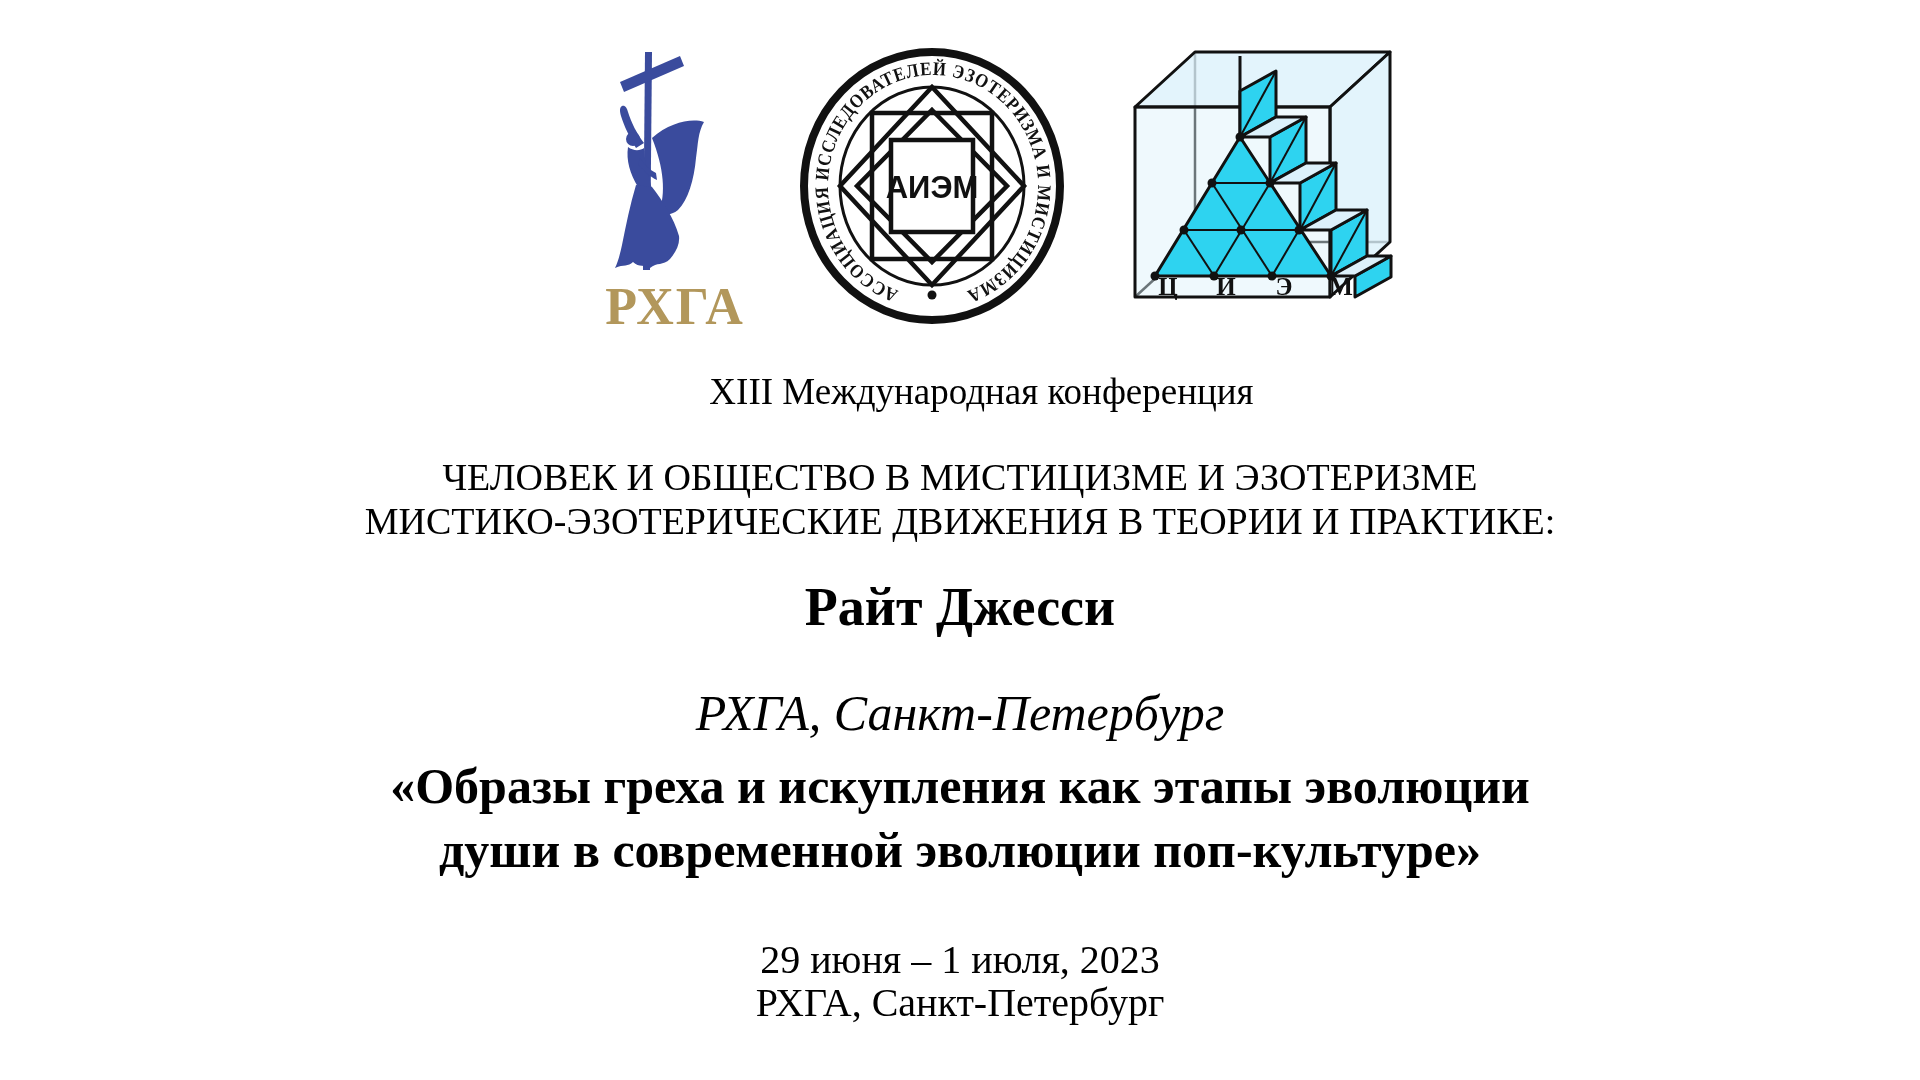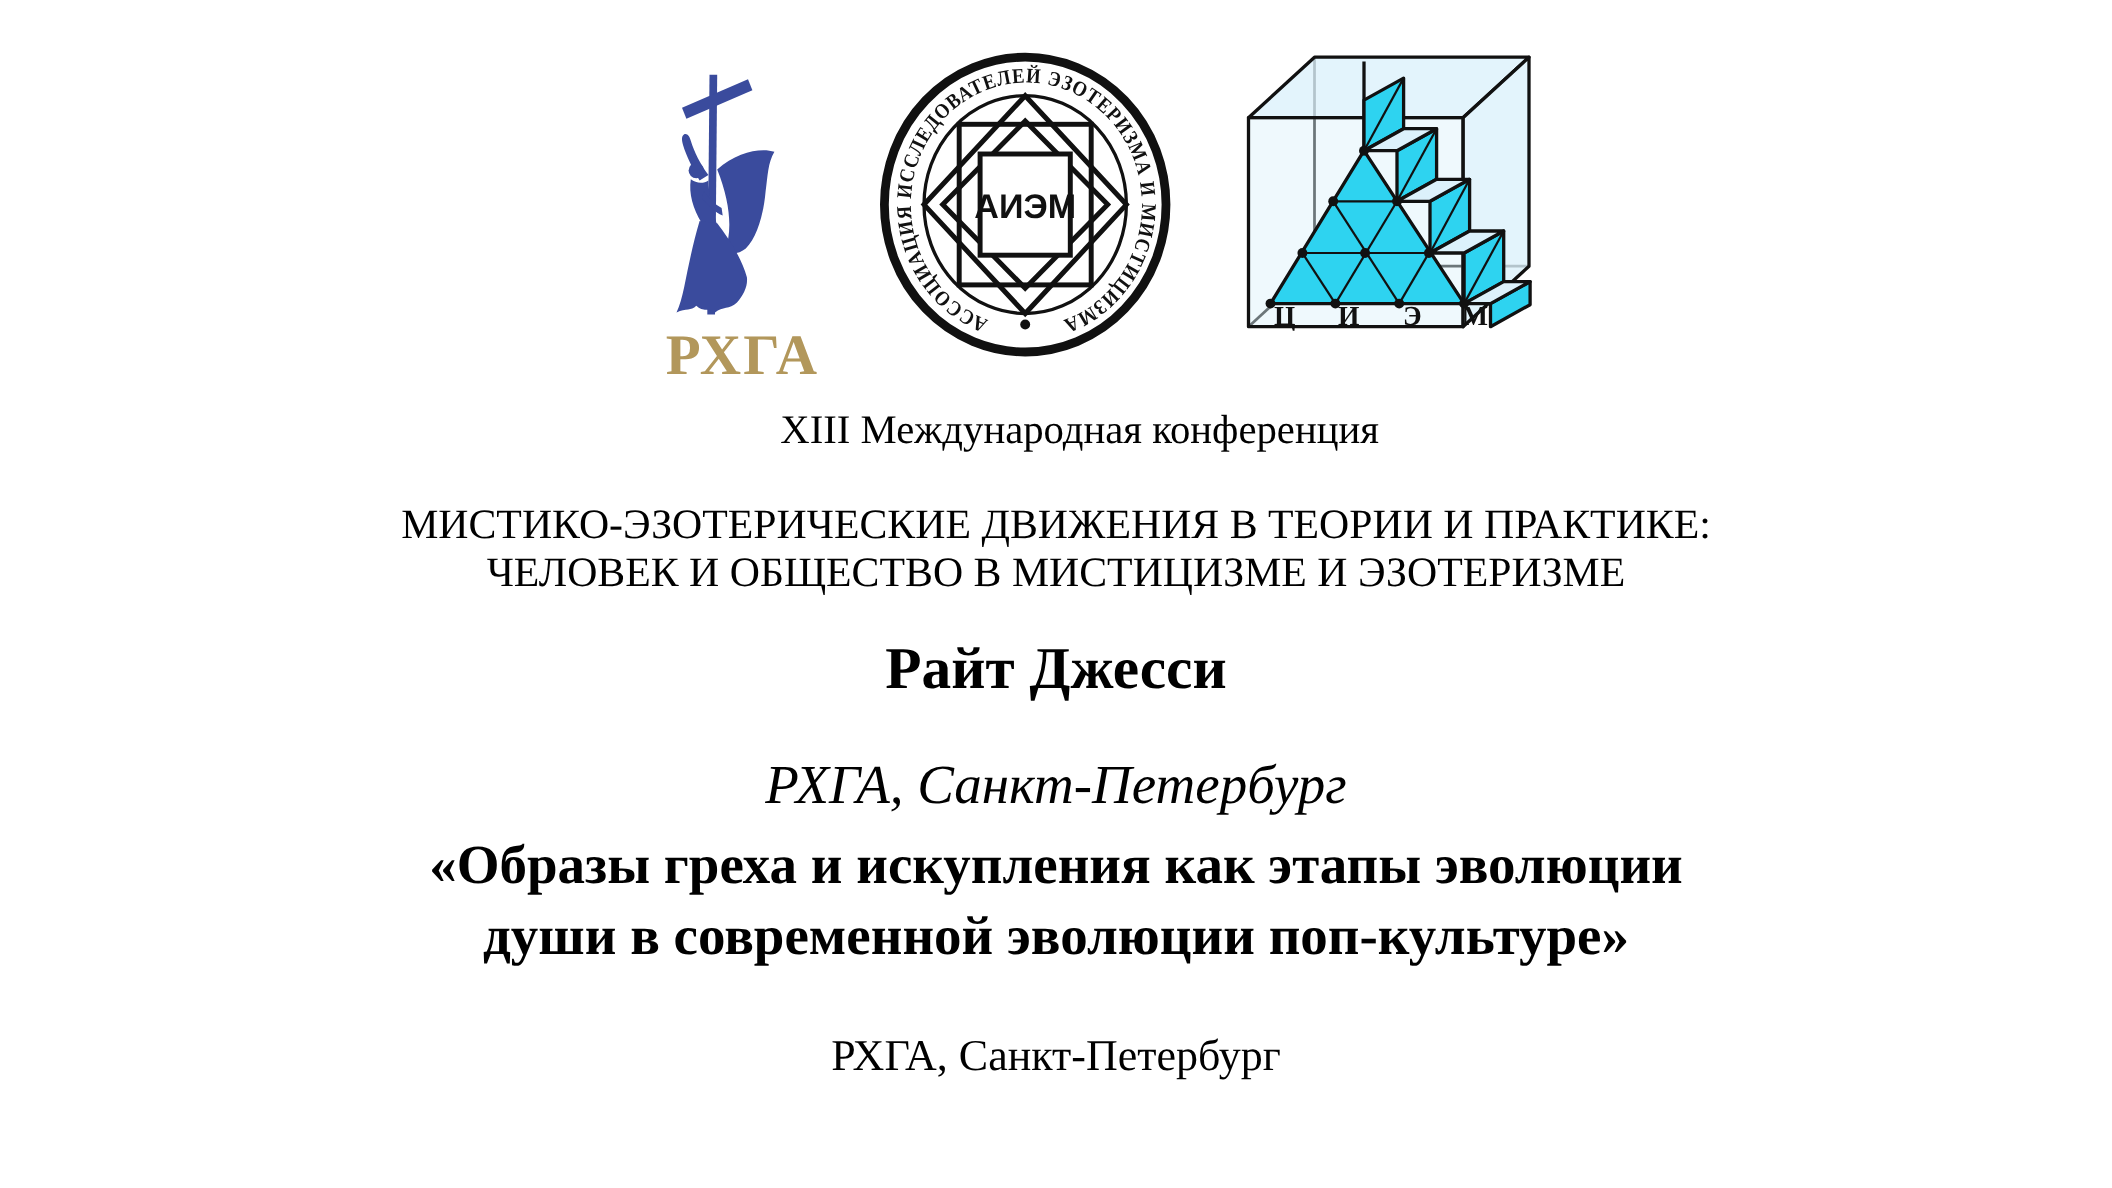--- a/index.html
+++ b/index.html
@@ -16,21 +16,21 @@
   .talk-title{top:754px;font-size:50px;font-weight:bold;line-height:64px;}
   .footer{top:938px;font-size:40px;line-height:43px;}
   svg text{font-family:"Liberation Serif","DejaVu Serif",serif;}
   svg .sans{font-family:"Liberation Sans","DejaVu Sans",sans-serif;}
 </style>
 </head>
 <body>
 
 <div class="slide">
 
-  <div class="logo" style="left:600px;top:56px;width:150px;height:290px;">
+  <div class="logo" style="left:600px;top:40px;width:150px;height:290px;">
     <svg width="150" height="290" viewBox="0 0 150 290">
       <g fill="#3A4B9D">
 
         <polygon points="45,12 52,12 50,230 43,230"></polygon>
 
         <polygon points="20,42 80,16 84,26 24,52"></polygon>
 
         <path d="M52,98 C70,82 92,78 104,82 C98,92 98,104 96,118 C94,140 88,160 78,170 C72,175 64,176 59,172 C66,154 64,128 52,98 Z"></path>
 
         <path d="M36,108 C30,98 24,86 21,76 C20,72 19,68 22,66 C25,65 27,68 28,72 C31,82 37,94 44,103 Z"></path>
@@ -130,30 +130,31 @@
         <text x="98" y="253">И</text>
         <text x="156" y="253">Э</text>
         <text x="213" y="253">М</text>
       </g>
     </g>
   </svg>
 
   <div class="abs conference">XIII Международная конференция</div>
 
   <div class="abs theme">
+    <div>ЧЕЛОВЕК И ОБЩЕСТВО В МИСТИЦИЗМЕ И ЭЗОТЕРИЗМЕ</div>
     <div>МИСТИКО-ЭЗОТЕРИЧЕСКИЕ ДВИЖЕНИЯ В ТЕОРИИ И ПРАКТИКЕ:</div>
-    <div>ЧЕЛОВЕК И ОБЩЕСТВО В МИСТИЦИЗМЕ И ЭЗОТЕРИЗМЕ</div>
   </div>
 
   <div class="abs speaker">Райт Джесси</div>
 
   <div class="abs affiliation">РХГА, Санкт-Петербург</div>
 
   <div class="abs talk-title">
     <div>«Образы греха и искупления как этапы эволюции</div>
     <div>души в современной эволюции поп-культуре»</div>
   </div>
 
   <div class="abs footer">
+    <div>29 июня – 1 июля, 2023</div>
     <div>РХГА, Санкт-Петербург</div>
   </div>
 
 </div>
 
 </body></html>

